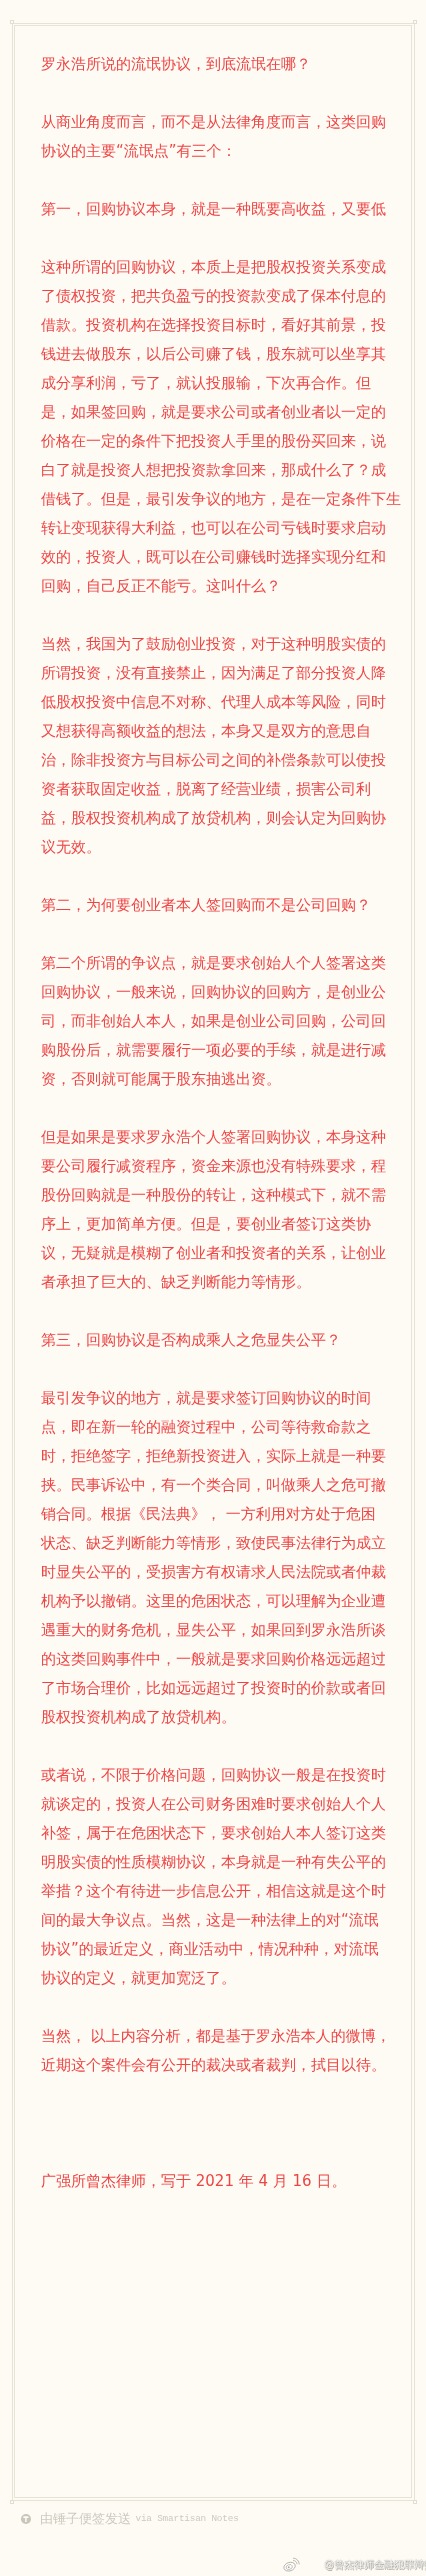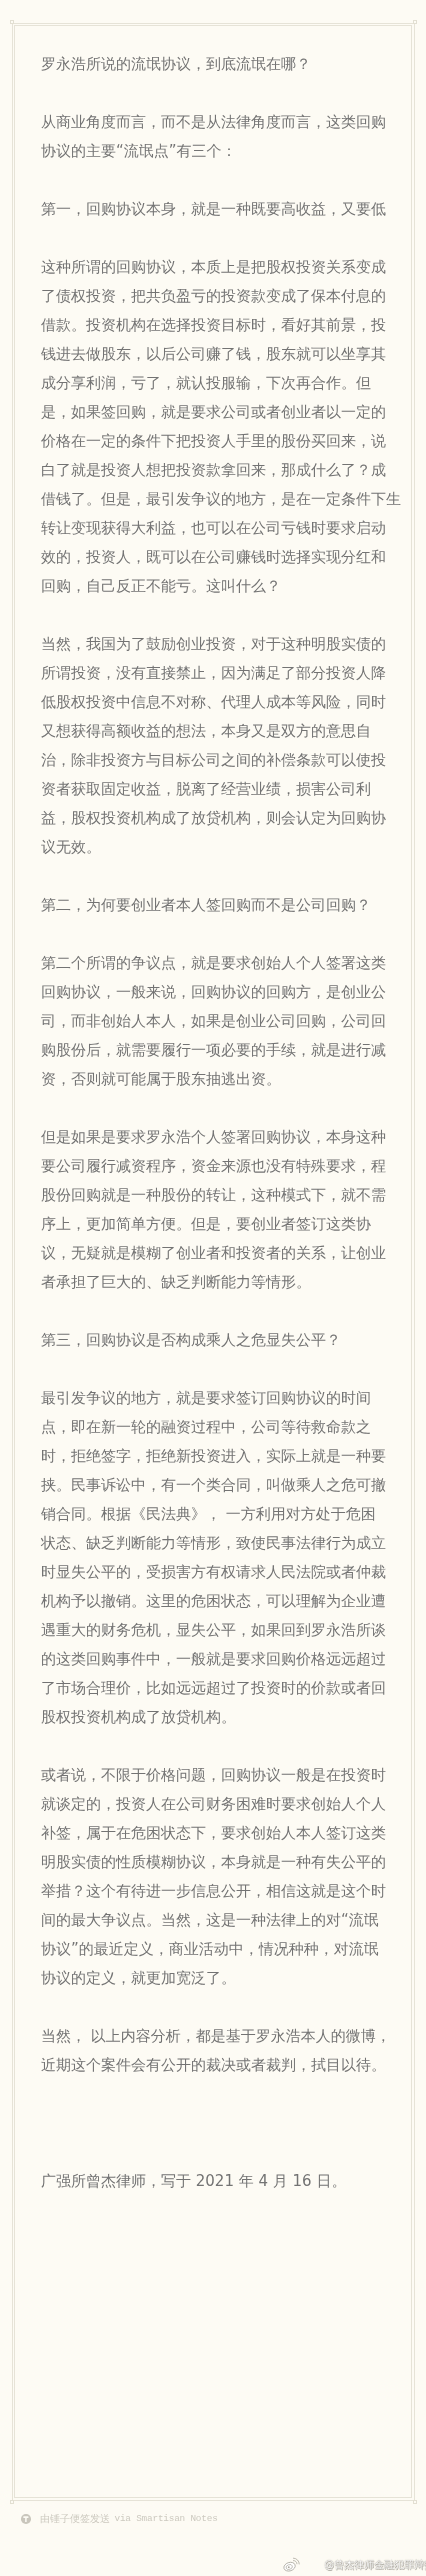--- a/index.html
+++ b/index.html
@@ -43,21 +43,21 @@
     .corner.tl { left: 9.7px;  top: 20px; }
     .corner.tr { left: 413px; top: 20px; }
     .corner.bl { left: 9.7px;  top: 2500px; }
     .corner.br { left: 413px; top: 2500px; }
 
     .note-body {
       position: absolute;
       left: 41px;
       top: 50px;
       width: 349px;
-      color: #737373;
+      color: #ef4444;
       font-size: 15px;
       line-height: 29px;
     }
     .para { margin: 0; }
     .para.gap-1 { margin-top: 29px; }
     .para.gap-3 { margin-top: 87px; }
     .line {
       height: 29px;
       white-space: nowrap;
       overflow: visible;
@@ -77,21 +77,21 @@
       height: 9.7px;
       border-radius: 50%;
       background: #c9c6bc;
       display: flex;
       align-items: center;
       justify-content: center;
       margin-right: 9px;
     }
     .app-icon svg { display: block; }
     .footer-cn {
-      font-size: 10px;
+      font-size: 13px;
       line-height: 14.2px;
       margin-right: 4.5px;
     }
     .footer-en {
       font-family: Liberation Mono, monospace;
       font-size: 9.4px;
       line-height: 14.2px;
       letter-spacing: -0.2px;
     }
 

